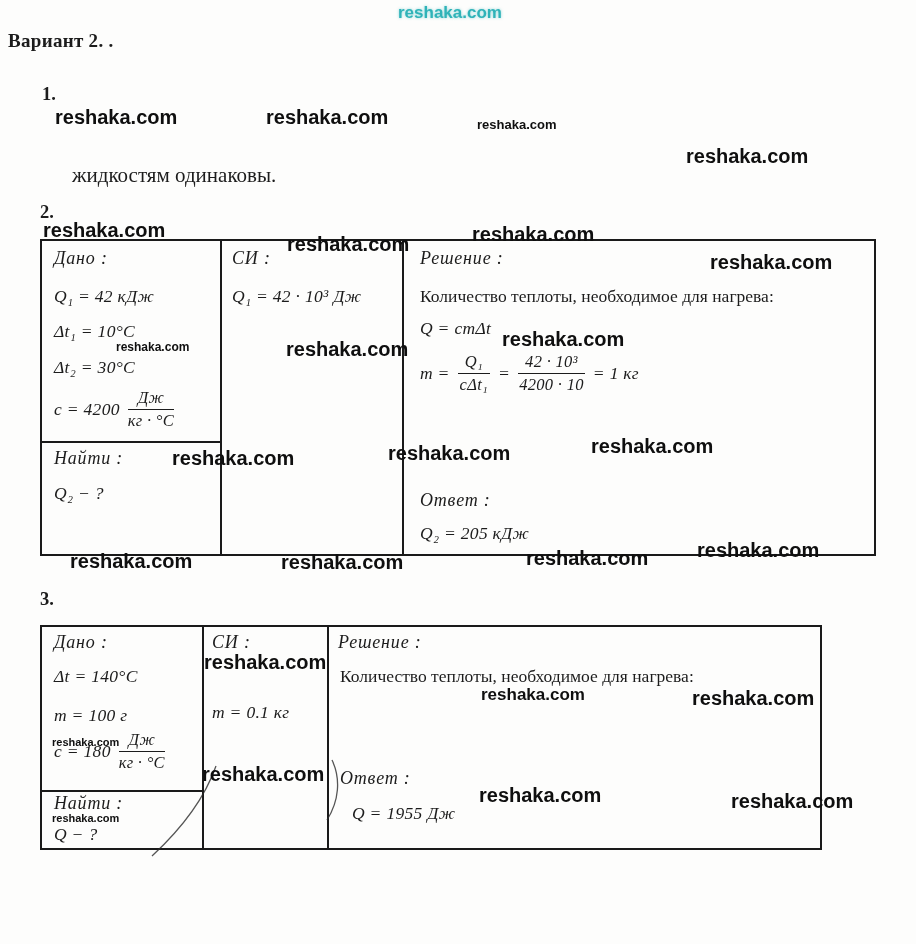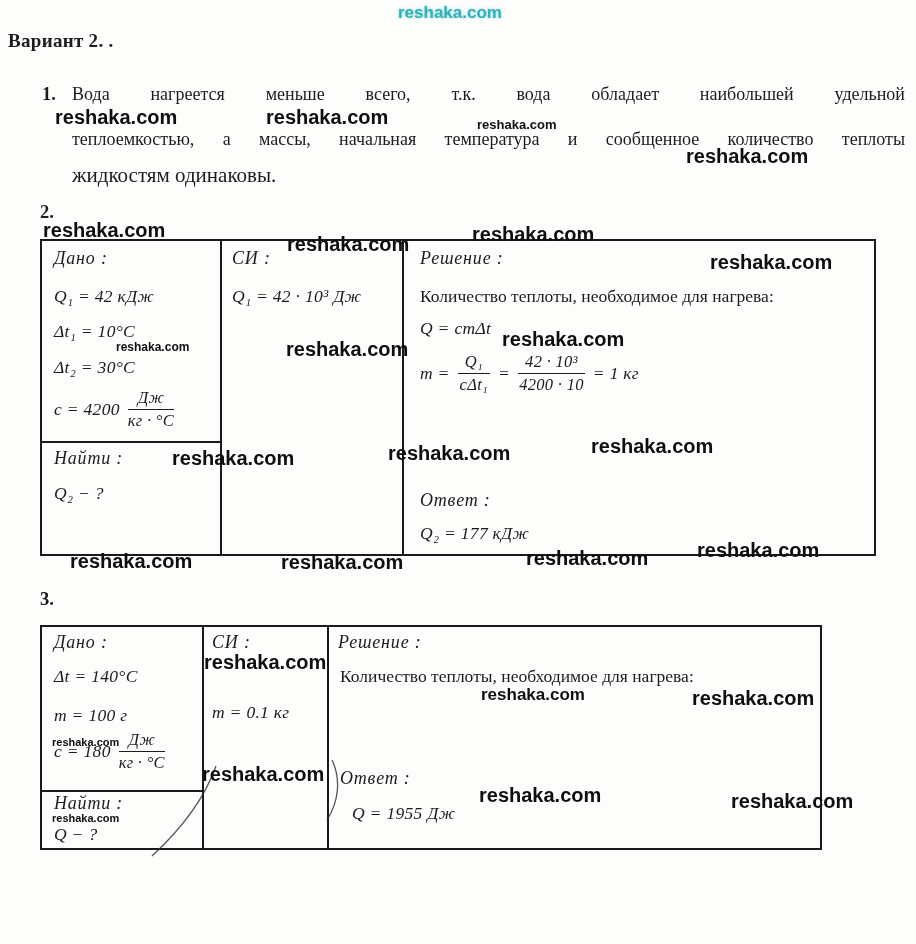--- a/index.html
+++ b/index.html
@@ -38,22 +38,20 @@
   svg.artifact { position:absolute; left:0; top:0; z-index:4; pointer-events:none; }
 </style>
 </head>
 <body>
 
 <div class="page">
 
   <div class="abs head-title" style="left:8px; top:30px;">Вариант 2. .</div>
 
   <div class="abs num-marker" style="left:42px; top:84px;">1.</div>
-  <div class="jline" style="top:84px;">Вода нагреется меньше всего, т.к. вода обладает наибольшей удельной</div>
-  <div class="jline" style="top:129px;">теплоемкостью, а массы, начальная температура и сообщенное количество теплоты</div>
   <div class="abs bodytext" style="left:72px; top:163px;">жидкостям одинаковы.</div>
 
   <div class="abs num-marker" style="left:40px; top:202px;">2.</div>
 
   <div class="tbl" style="left:40px; top:239px; width:836px; height:317px;">
     <div class="vline" style="left:178px;"></div>
     <div class="vline" style="left:360px;"></div>
     <div class="hline" style="left:0; top:200px; width:178px;"></div>
   </div>
 
@@ -84,21 +82,21 @@
       <span class="den">cΔt₁</span>
     </span>
     <span class="math">=</span>
     <span class="frac math">
       <span class="num">42 · 10³</span>
       <span class="den">4200 · 10</span>
     </span>
     <span class="math">= 1 кг</span>
   </div>
   <div class="abs lbl" style="left:420px; top:490px;">Ответ :</div>
-  <div class="abs math" style="left:420px; top:523px;">Q₂ = 177 кДж</div>
+  <div class="abs math" style="left:420px; top:523px;">Q₂ = 205 кДж</div>
 
   <div class="abs num-marker" style="left:40px; top:589px;">3.</div>
 
   <div class="tbl" style="left:40px; top:625px; width:782px; height:225px;">
     <div class="vline" style="left:160px;"></div>
     <div class="vline" style="left:285px;"></div>
     <div class="hline" style="left:0; top:163px; width:160px;"></div>
   </div>
 
   <div class="abs lbl" style="left:54px; top:632px;">Дано :</div>

